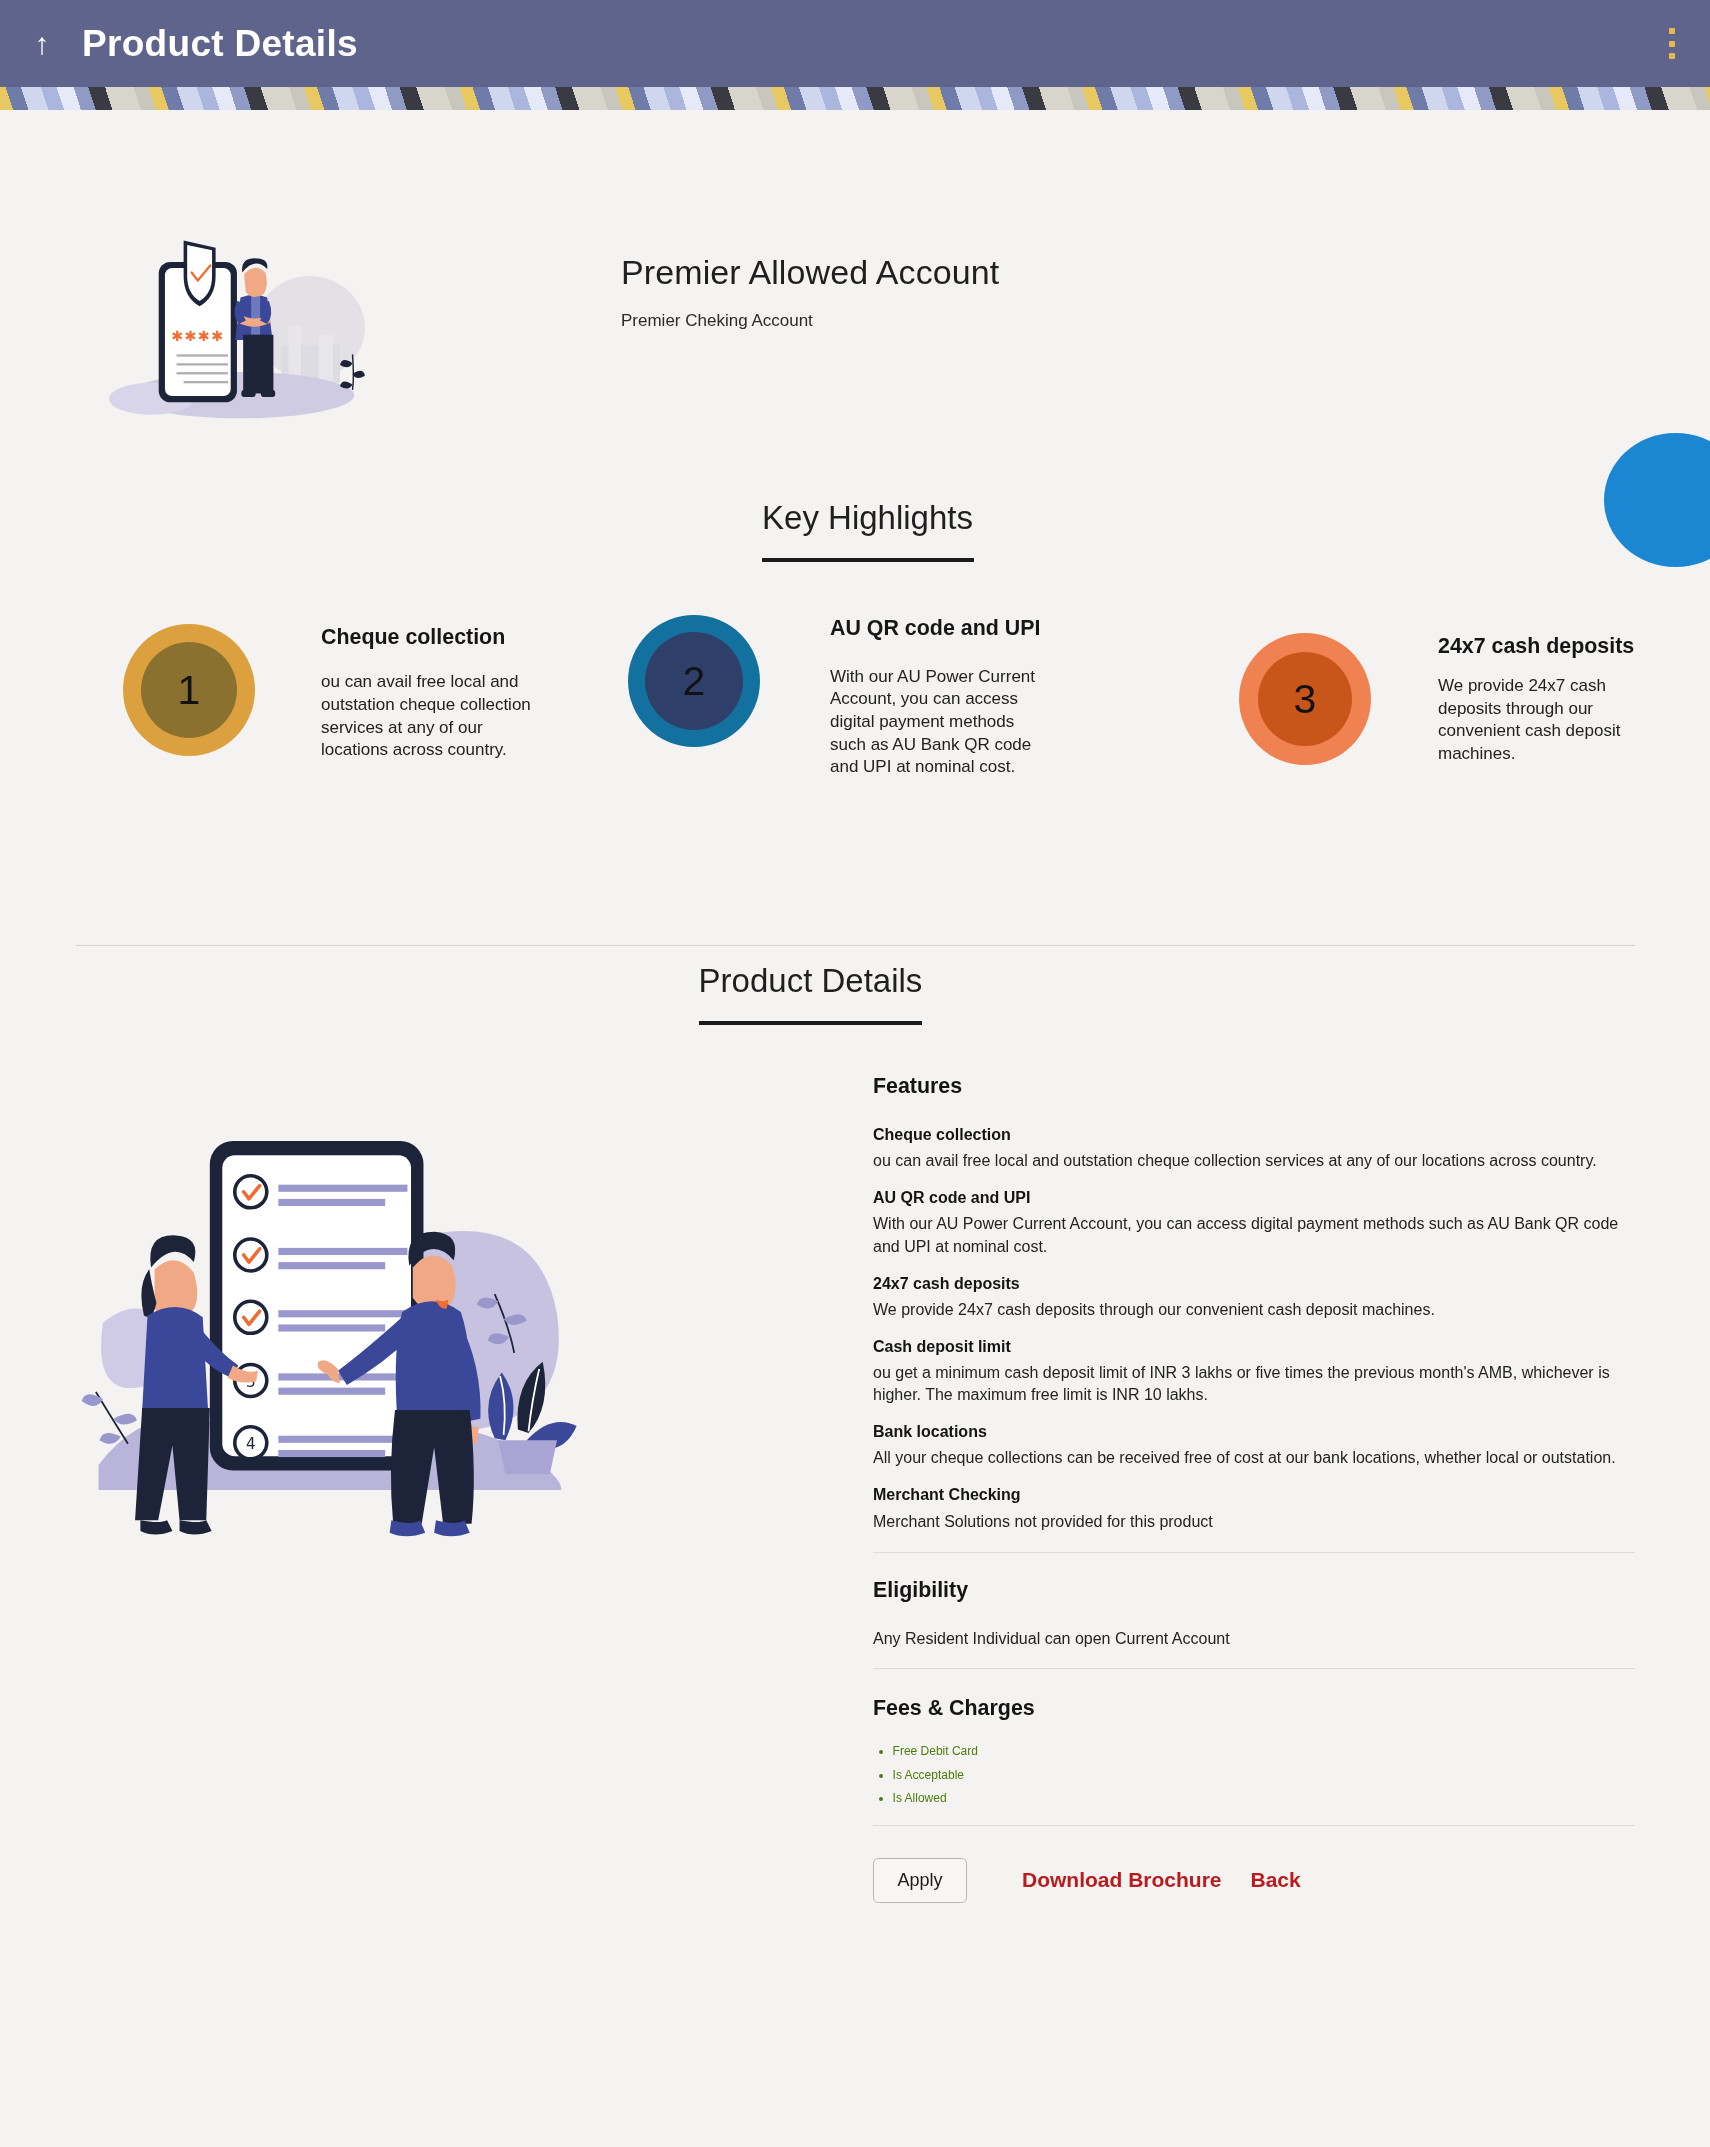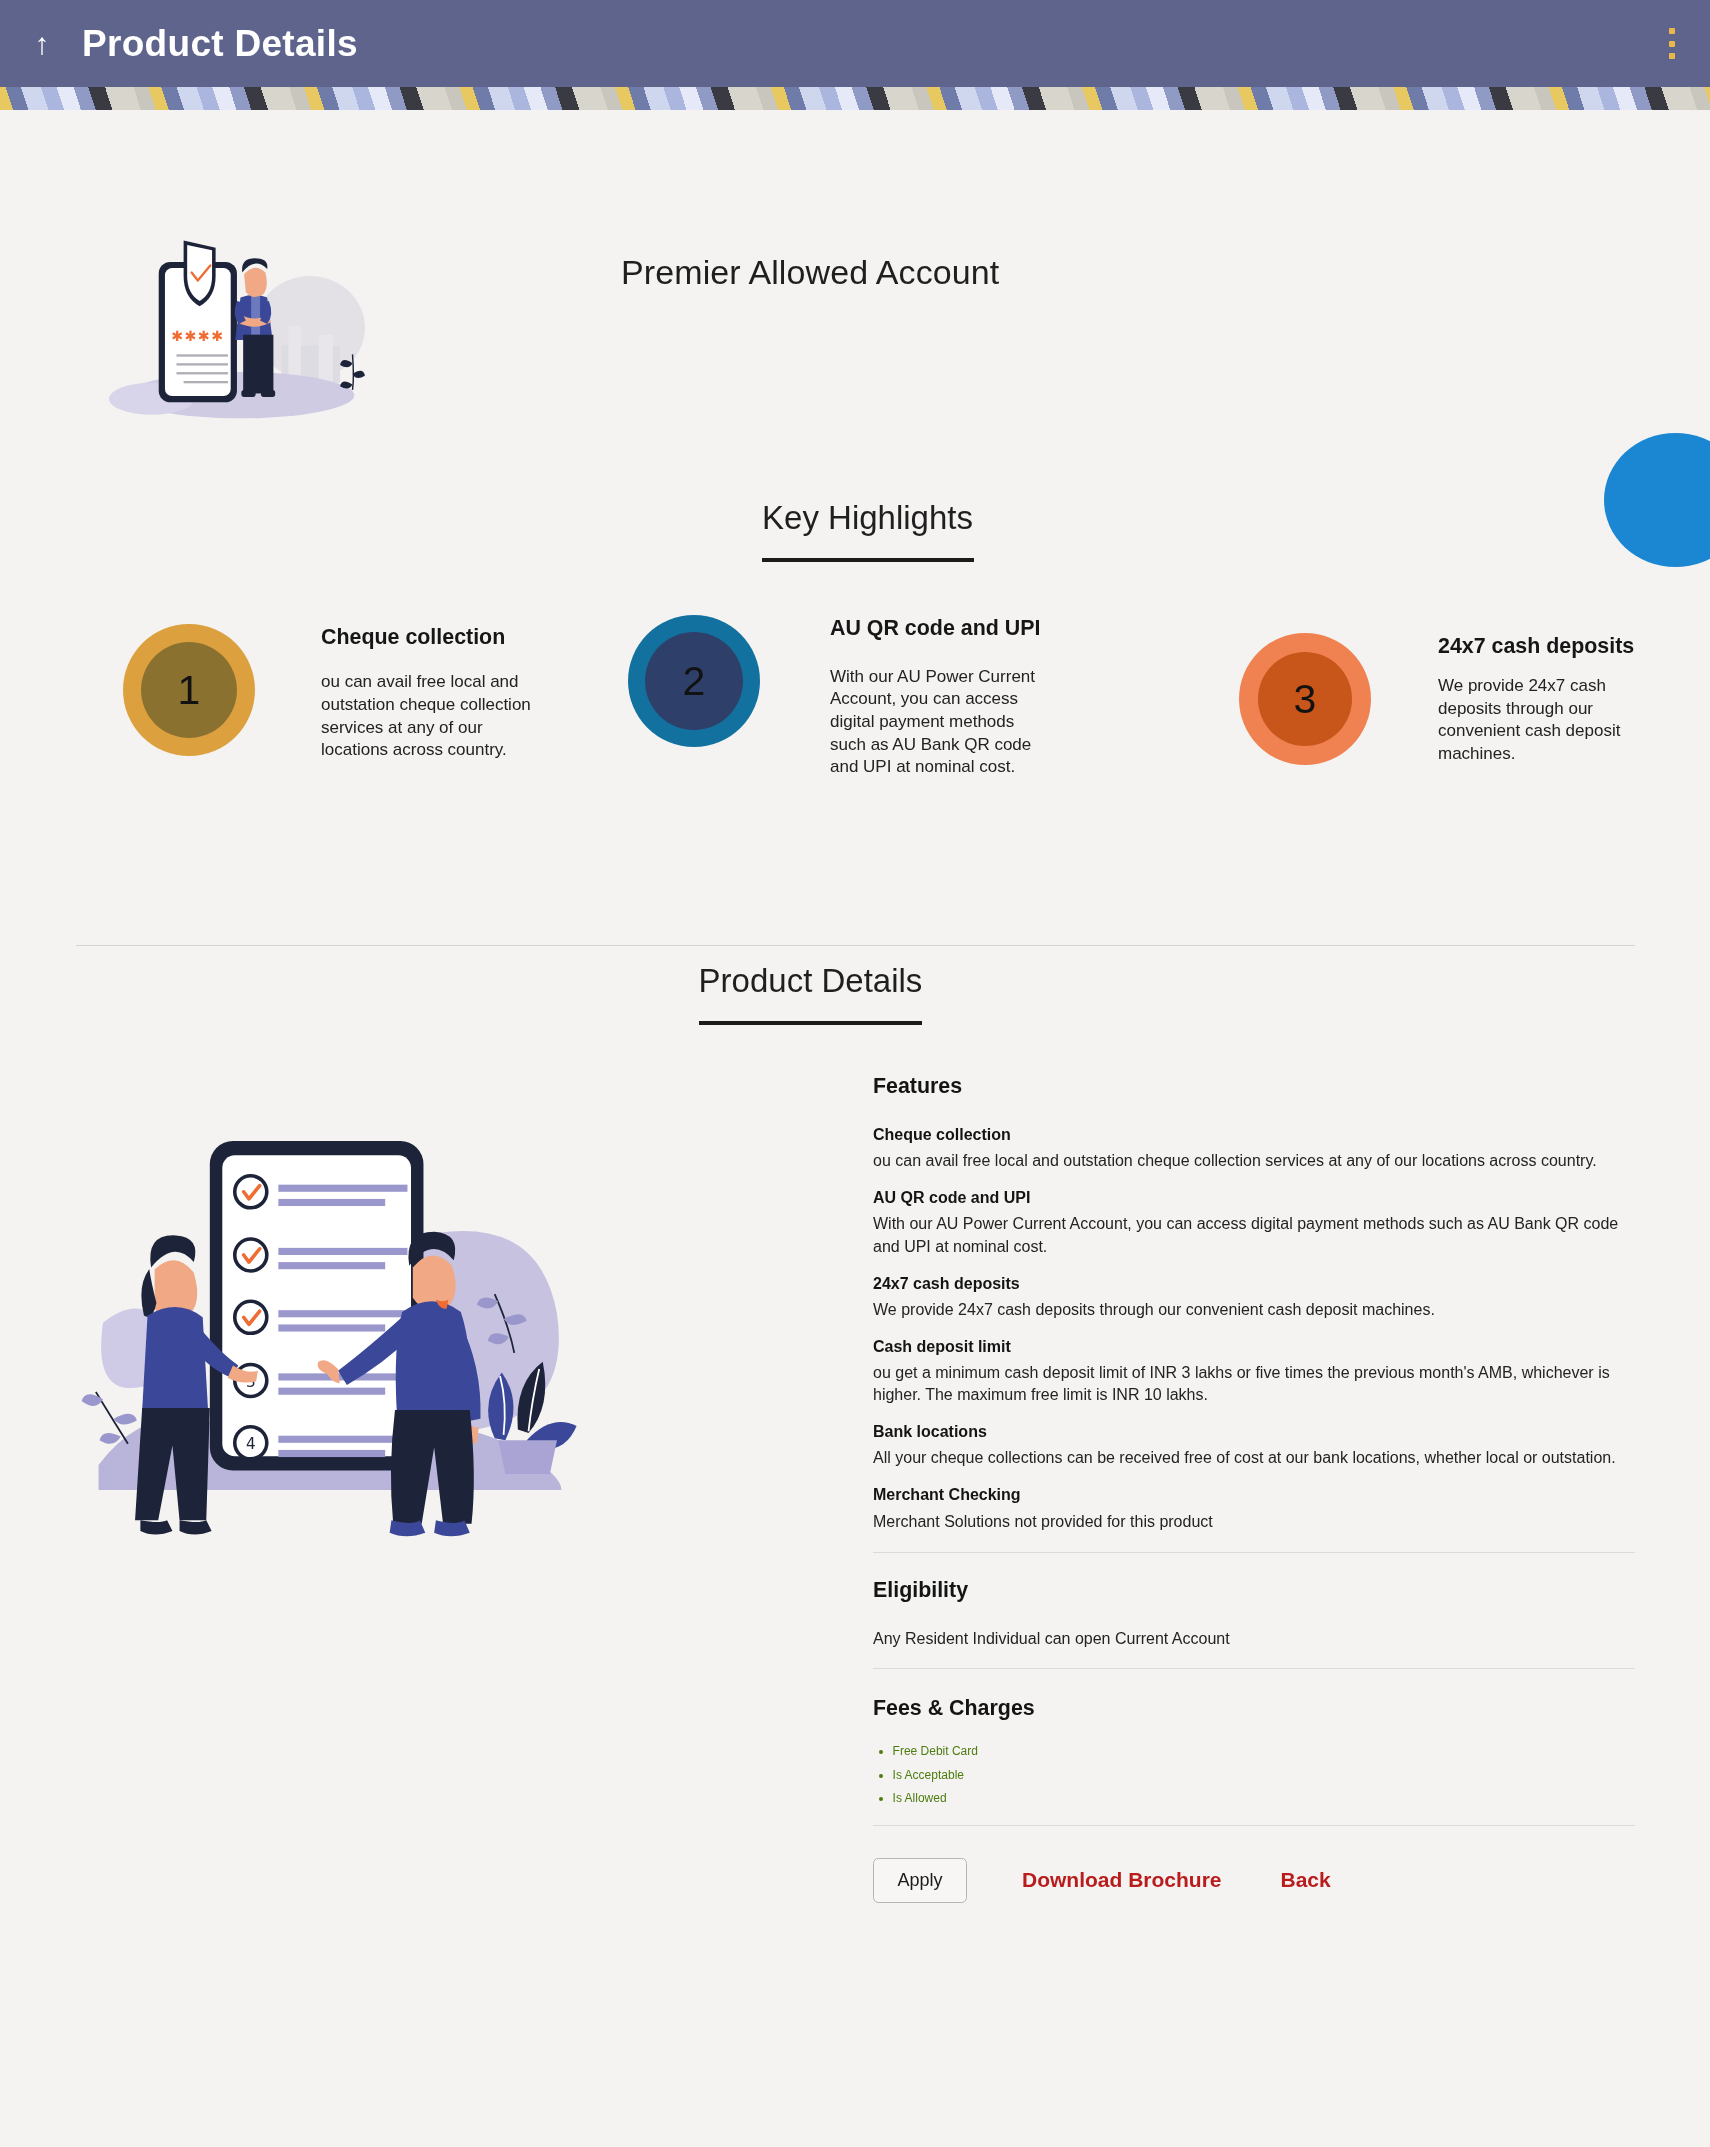--- a/index.html
+++ b/index.html
@@ -131,21 +131,21 @@
   .actions { display: flex; align-items: center; margin-top: 32px; }
   .btn-apply {
     width: 94px; height: 45px; border: 0.9px solid #b9b6b1; border-radius: 5.3px;
     background: #f7f6f4; display: flex; align-items: center; justify-content: center;
     font-size: 18px; color: #1b1b1b; cursor: pointer;
   }
   .btn-link {
     margin-left: 55px; font-size: 21px; color: #b91c1c; cursor: pointer; background: none;
     border: none; font-family: "Liberation Sans", sans-serif; font-weight: bold;
   }
-  .btn-link.back { margin-left: 59px; }
+  .btn-link.back { margin-left: 29px; }
 </style>
 </head>
 <body>
 
 <div class="page">
 
   <div class="appbar">
     <div class="appbar-left">
       <div class="back-icon">↑</div>
       <div class="appbar-title">Product Details</div>
@@ -202,20 +202,21 @@
 
         <path d="M286 150 q2 26 0 40" stroke="#1d2338" stroke-width="1.6" fill="none"></path>
         <path d="M286 160 q-12 -8 -14 2 q10 6 14 -2z" fill="#1d2338"></path>
         <path d="M286 172 q12 -8 14 2 q-10 6 -14 -2z" fill="#1d2338"></path>
         <path d="M286 184 q-12 -8 -14 2 q10 6 14 -2z" fill="#1d2338"></path>
       </svg>
     </div>
 
     <div class="hero-text">
       <div class="hero-title">Premier Allowed Account</div>
+      <div class="hero-sub">Premier Cheking Account</div>
     </div>
 
     <div class="blue-arc"></div>
   </div>
 
   <div class="kh-heading-wrap">
     <div>
       <div class="section-heading">Key Highlights</div>
       <div class="heading-rule"></div>
     </div>

